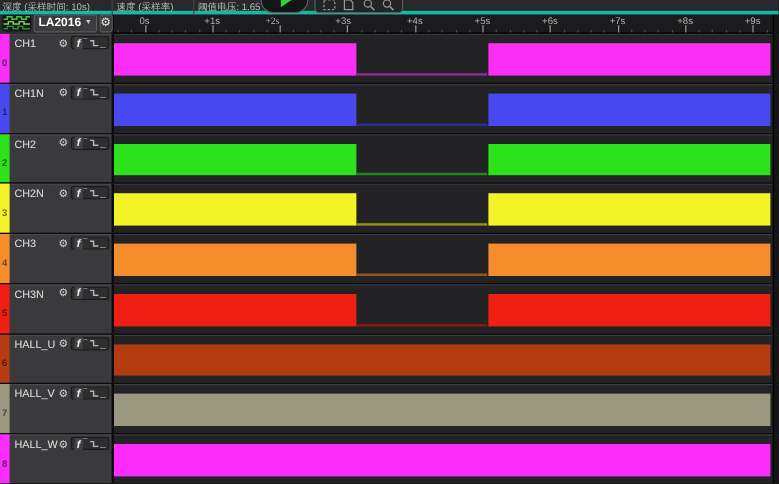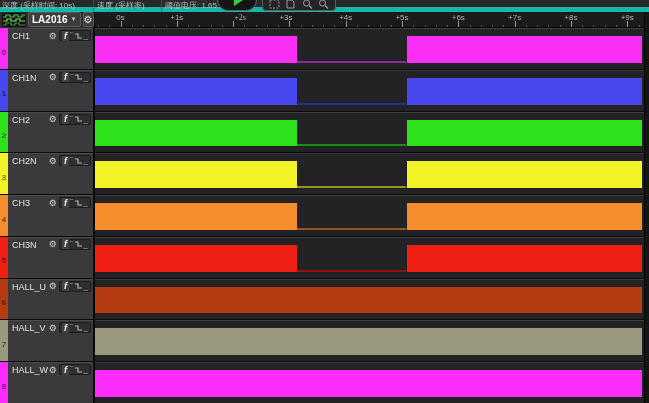--- a/index.html
+++ b/index.html
@@ -1,29 +1,29 @@
 <!DOCTYPE html>
 <html><head>
 <meta charset="utf-8">
 <style>
   html,body{margin:0;padding:0;background:#111;}
   *{box-sizing:border-box;font-family:"Liberation Sans", sans-serif;}
   #app{position:relative;width:649px;height:403px;overflow:hidden;background:#232326;}
 
   
-  #topbar{position:absolute;left:0;top:0;width:649px;height:12px;background:#29292b;border-bottom:5px solid #14b8a6;z-index:5;}
+  #topbar{position:absolute;left:0;top:0;width:649px;height:12px;background:#29292b;border-bottom:3px solid #14b8a6;z-index:5;}
   .tb-label{position:absolute;top:0;font-size:8px;line-height:11px;color:#b9b9b9;white-space:nowrap;}
   .tb-sep{position:absolute;top:0;width:1px;height:12px;background:#454549;}
   #play-btn{position:absolute;left:217px;top:-11px;width:40px;height:22px;border-radius:11px;background:#151515;border:1px solid #606060;z-index:6;display:flex;align-items:center;justify-content:center;}
   #play-tri{width:0;height:0;border-left:9px solid #38cf38;border-top:6px solid transparent;border-bottom:6px solid transparent;margin-left:3px;}
   #tool-group{position:absolute;left:262px;top:-9px;width:74px;height:20px;background:#242426;border:1px solid #5c5c5c;border-radius:4px;z-index:6;display:flex;align-items:flex-end;justify-content:space-around;padding:1px 3px;}
   .tg-icon{width:11px;height:10px;display:block;}
 
   
-  #device-row{position:absolute;left:0;top:10px;width:95px;height:18px;background:#2d2d2f;border-right:2px solid #0a0a0a;display:flex;align-items:flex-end;gap:2px;padding:1px 2px;z-index:4;}
+  #device-row{position:absolute;left:0;top:10px;width:95px;height:18px;background:#2d2d2f;border-right:2px solid #0a0a0a;display:flex;align-items:center;gap:2px;padding:1px 2px;z-index:4;}
   #logo{width:24px;height:14px;background:#141414;border-radius:2px;flex:0 0 auto;}
   #device-btn{height:15px;background:#3c3c3e;border:1px solid #5a5a5a;border-radius:2px;color:#fff;font-size:10px;font-weight:bold;line-height:13px;padding:0 3px;display:flex;align-items:center;gap:3px;white-space:nowrap;}
   #device-caret{font-size:6px;color:#ccc;}
   #device-gear{width:15px;height:15px;background:#3c3c3e;border:1px solid #5a5a5a;border-radius:2px;color:#e2e2e2;font-size:10px;line-height:13px;text-align:center;}
 
   
   #ruler{position:absolute;left:95px;top:12px;width:554px;height:16px;background:#1b1b1d;border-bottom:1px solid #000;z-index:3;}
   .ruler-label{position:absolute;top:1px;transform:translateX(-50%);font-size:8px;color:#b2b2b2;white-space:nowrap;}
   .tick-major{position:absolute;bottom:0;width:1px;height:6px;background:#9a9a9a;}
   .tick-minor{position:absolute;bottom:0;width:1px;height:2px;background:#4c4c52;}
@@ -92,21 +92,21 @@
       <span id="device-caret">▼</span>
     </div>
     <div id="device-gear">⚙</div>
   </div>
 
   <div id="ruler">
       <span class="ruler-label" style="left: 25.5px;">0s</span>
       <div class="tick-major" style="left: 25.5px;"></div>
       <span class="ruler-label" style="left: 81.8px;">+1s</span>
       <div class="tick-major" style="left: 81.8px;"></div>
-      <span class="ruler-label" style="left: 145px; font-family: Liberation Serif, serif;">+2s</span>
+      <span class="ruler-label" style="left: 132px; font-family: Liberation Serif, serif;">+2s</span>
       <div class="tick-major" style="left: 138.1px;"></div>
       <span class="ruler-label" style="left: 191px;">+3s</span>
       <div class="tick-major" style="left: 194.4px;"></div>
       <span class="ruler-label" style="left: 250.7px;">+4s</span>
       <div class="tick-major" style="left: 250.7px;"></div>
       <span class="ruler-label" style="left: 307px;">+5s</span>
       <div class="tick-major" style="left: 307px;"></div>
       <span class="ruler-label" style="left: 363.3px;">+6s</span>
       <div class="tick-major" style="left: 363.3px;"></div>
       <span class="ruler-label" style="left: 419.6px;">+7s</span>

